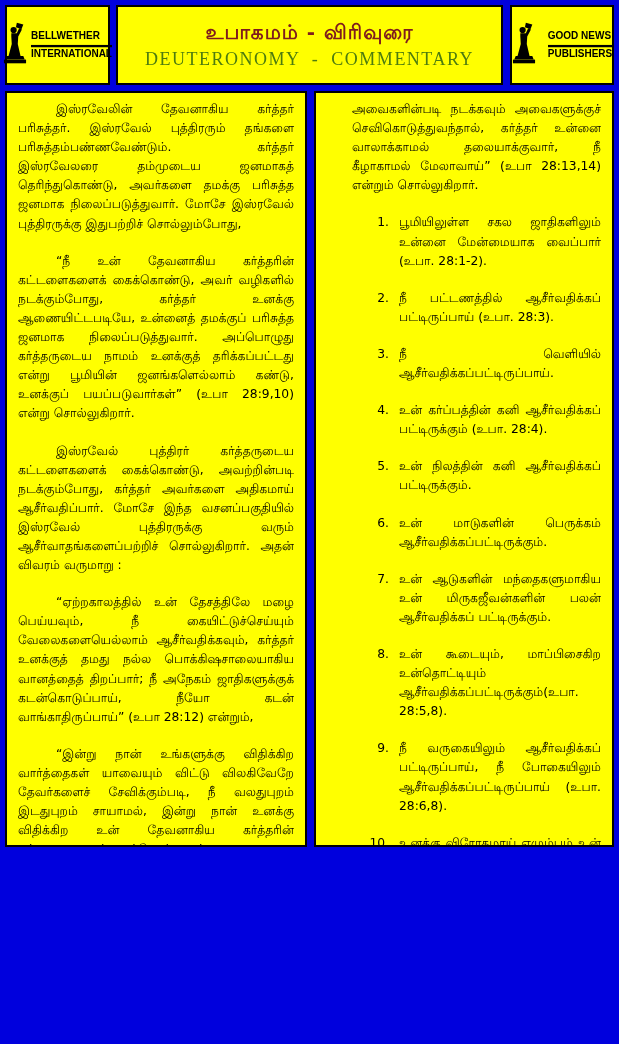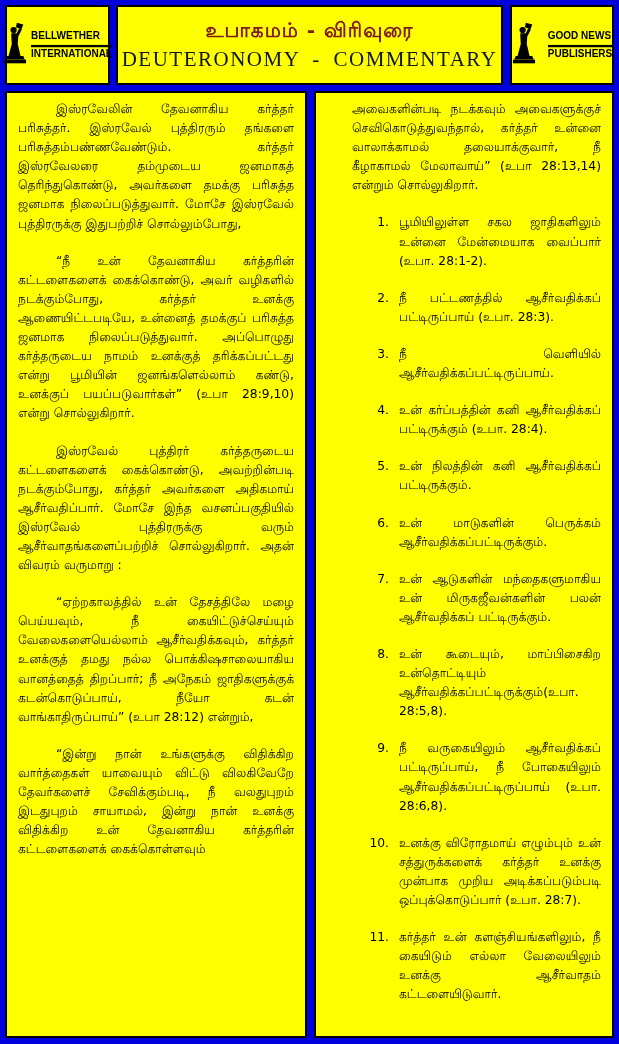--- a/index.html
+++ b/index.html
@@ -42,27 +42,27 @@
     display: flex; flex-direction: column; align-items: center; justify-content: center;
     gap: 3px;
   }
   .title-tamil {
     font-size: 20px; font-weight: bold; color: #7f1d1d;
     font-family: "DejaVu Sans", sans-serif;
     letter-spacing: 1px;
   }
   .title-english {
     font-family: "Liberation Serif", serif;
-    font-size: 21px; color: #0f172a;
+    font-size: 18px; color: #4d7c0f;
     letter-spacing: 1.5px; word-spacing: 6px;
     white-space: nowrap;
   }
   
   .text-col {
-    top: 91px; height: 947px;
+    top: 91px; height: 756px;
     padding: 7px 11px;
     overflow: hidden;
   }
   #col-left  { left: 5px;   width: 302px; }
   #col-right { left: 314px; width: 300px; padding-left: 36px; }
   .para {
     margin: 0 0 18px 0;
     font-size: 12.3px;
     line-height: 19.1px;
     text-align: justify;

